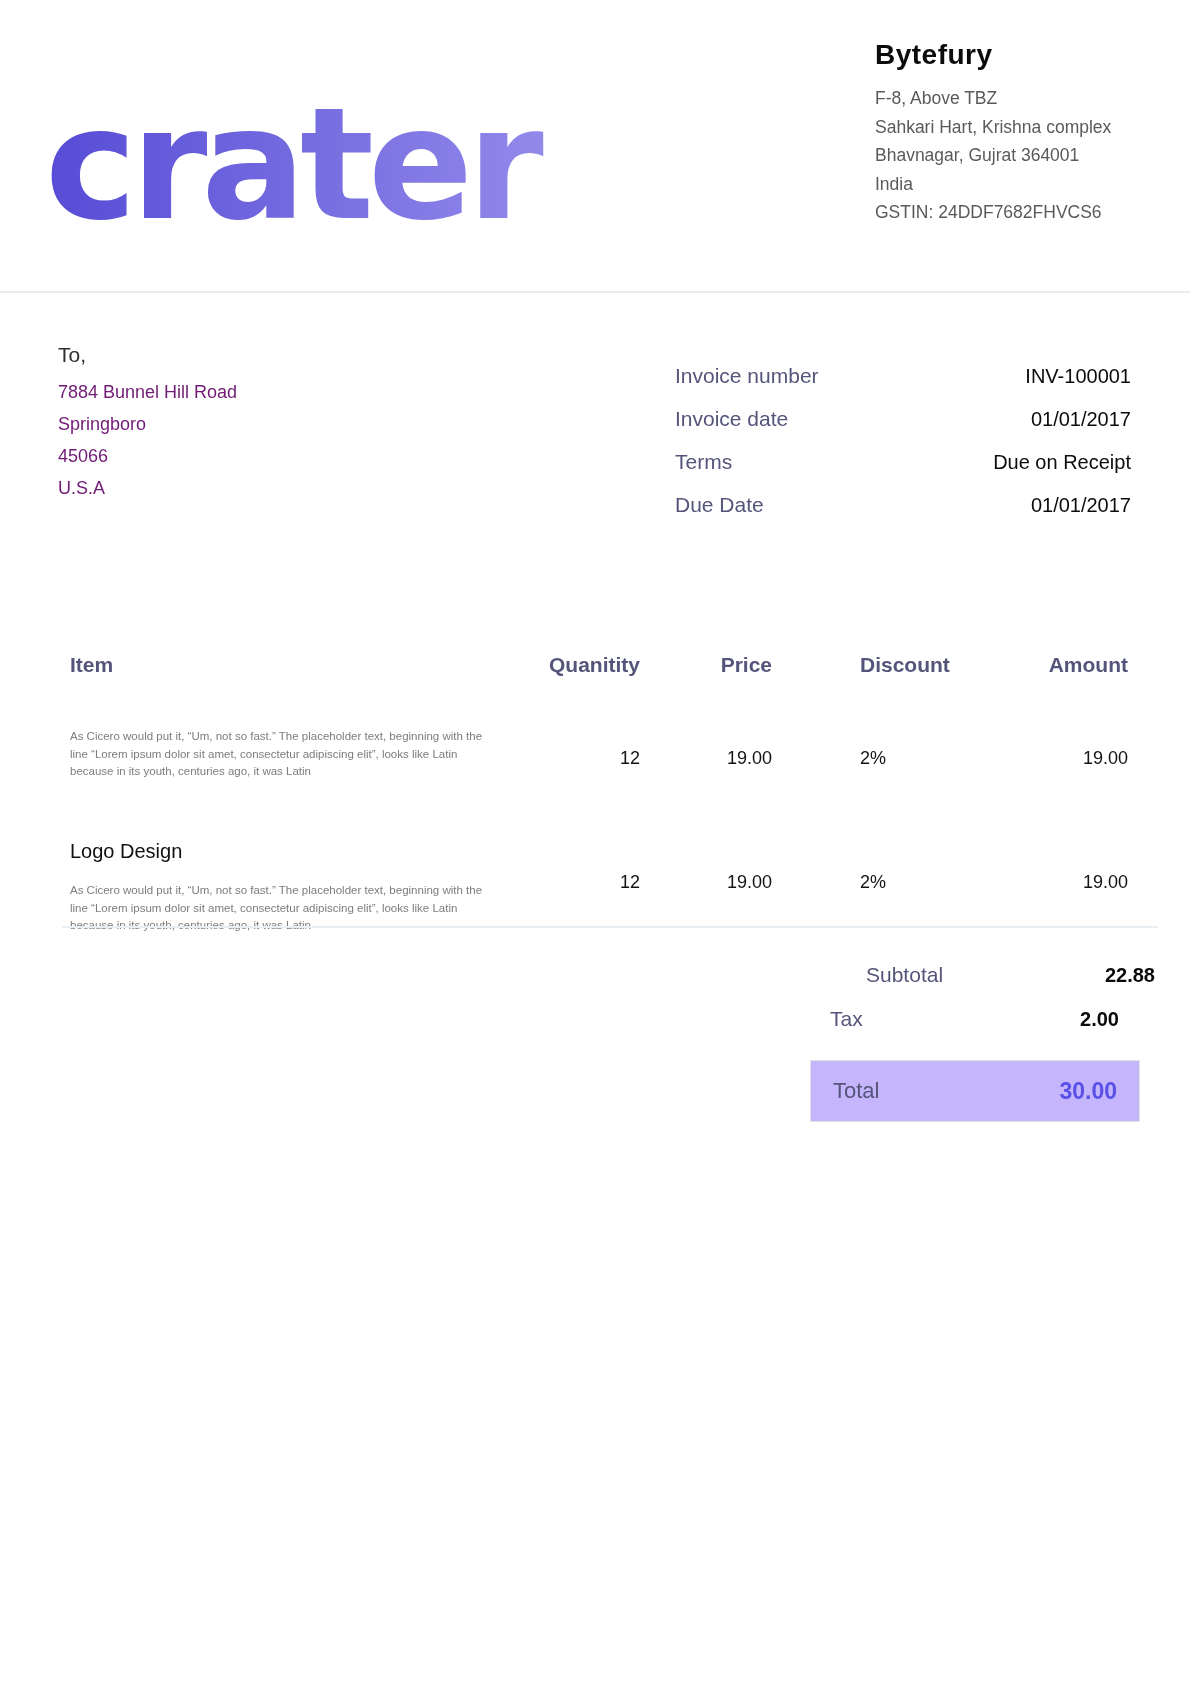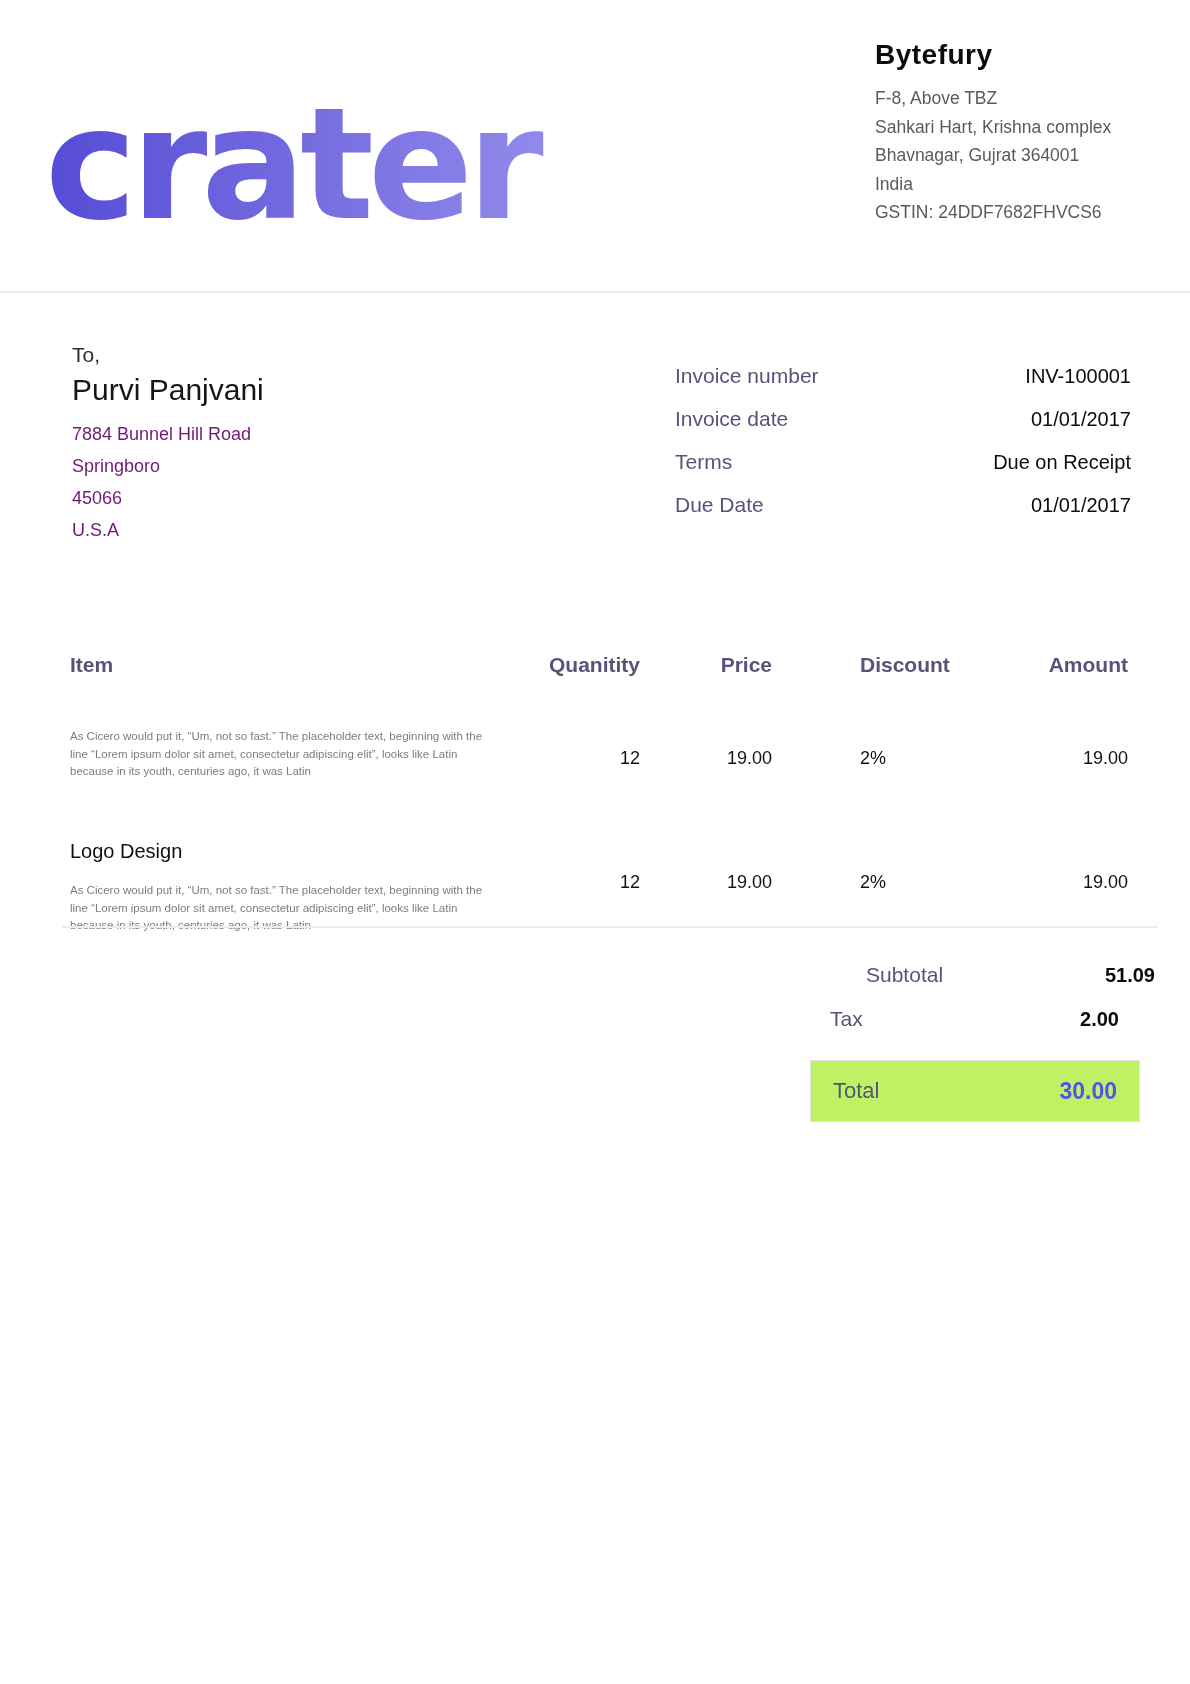--- a/index.html
+++ b/index.html
@@ -9,21 +9,21 @@
     color:#0b0b0c;overflow:hidden;
   }
   .top-edge{position:absolute;top:0;left:0;width:1190px;height:3px;background:#e6e6e6;}
   
   .header{position:absolute;top:0;left:0;width:1190px;height:291px;border-bottom:2px solid #ececec;background:#fff;}
   .logo-svg{position:absolute;left:45px;top:88px;}
   .company{position:absolute;left:843px;top:38px;width:330px;margin-left:32px;}
   .company-name{font-size:28px;font-weight:bold;color:#0c0c0c;letter-spacing:.5px;line-height:34px;}
   .company-address{margin-top:12px;font-size:17.5px;line-height:28.5px;color:#5a5a5a;}
   
-  .bill-to{position:absolute;left:72px;top:342px;width:420px;}
+  .bill-to{position:absolute;left:58px;top:342px;width:420px;}
   .to-label{font-size:21px;line-height:26px;color:#2e2e2e;}
   .bill-name{font-size:30px;line-height:40px;margin-top:2px;color:#161616;}
   .bill-address{margin-top:8px;font-size:18px;line-height:32px;color:#701a75;}
   
   .meta{position:absolute;left:675px;top:362px;width:456px;}
   .meta-row{display:flex;justify-content:space-between;align-items:flex-end;height:26px;margin-bottom:17px;}
   .meta-label{font-size:21px;color:#55547a;}
   .meta-value{font-size:20px;color:#0c0c0c;font-weight:500;}
   
   .tgrid{display:grid;grid-template-columns:430px 140px 132px 194px 162px;margin-left:70px;width:1058px;}
@@ -37,21 +37,21 @@
   .item-desc{margin-top:16px;font-size:11.5px;line-height:17.5px;color:#7d7d7d;width:428px;}
   .cell-num{font-size:18px;color:#131313;padding-top:36px;}
   .items-divider{position:absolute;top:926px;left:62px;width:1096px;height:2px;background:#e9eef3;}
   
   .tot-row{position:absolute;left:830px;width:289px;display:flex;justify-content:space-between;align-items:baseline;}
   .tot-row.subtotal{top:962px;margin-left:36px;}
   .tot-row.tax{top:1006px;}
   .tot-label{font-size:21px;line-height:26px;color:#55547a;}
   .tot-value{font-size:20px;font-weight:600;color:#0a0a0a;}
   .total-box{position:absolute;left:810px;top:1060px;width:330px;height:62px;box-sizing:border-box;
-    border:1px solid #e2e2e2;background:#bef264;display:flex;align-items:center;justify-content:space-between;padding:0 22px;}
+    border:1px solid #e2e2e2;background:#c4b5fd;display:flex;align-items:center;justify-content:space-between;padding:0 22px;}
   .total-label{font-size:22px;color:#55547a;}
   .total-value{font-size:23px;font-weight:bold;color:#5a50e8;}
 </style>
 </head>
 <body>
 
 <div>
   <div class="top-edge"></div>
 
   <header class="header">
@@ -71,21 +71,20 @@
         <div>Sahkari Hart, Krishna complex</div>
         <div>Bhavnagar, Gujrat 364001</div>
         <div>India</div>
         <div>GSTIN: 24DDF7682FHVCS6</div>
       </div>
     </div>
   </header>
 
   <section class="bill-to">
     <div class="to-label">To,</div>
-    <div class="bill-name">Purvi Panjvani</div>
     <div class="bill-address">
       <div>7884 Bunnel Hill Road</div>
       <div>Springboro</div>
       <div>45066</div>
       <div>U.S.A</div>
     </div>
   </section>
 
   <section class="meta">
     <div class="meta-row">
@@ -132,21 +131,21 @@
     <div class="cell-num c-right">12</div>
     <div class="cell-num c-right">19.00</div>
     <div class="cell-num c-disc">2%</div>
     <div class="cell-num c-right">19.00</div>
   </div>
 
   <div class="items-divider"></div>
 
   <div class="tot-row subtotal">
     <span class="tot-label">Subtotal</span>
-    <span class="tot-value">51.09</span>
+    <span class="tot-value">22.88</span>
   </div>
   <div class="tot-row tax">
     <span class="tot-label">Tax</span>
     <span class="tot-value">2.00</span>
   </div>
   <div class="total-box">
     <span class="total-label">Total</span>
     <span class="total-value">30.00</span>
   </div>
 </div>

